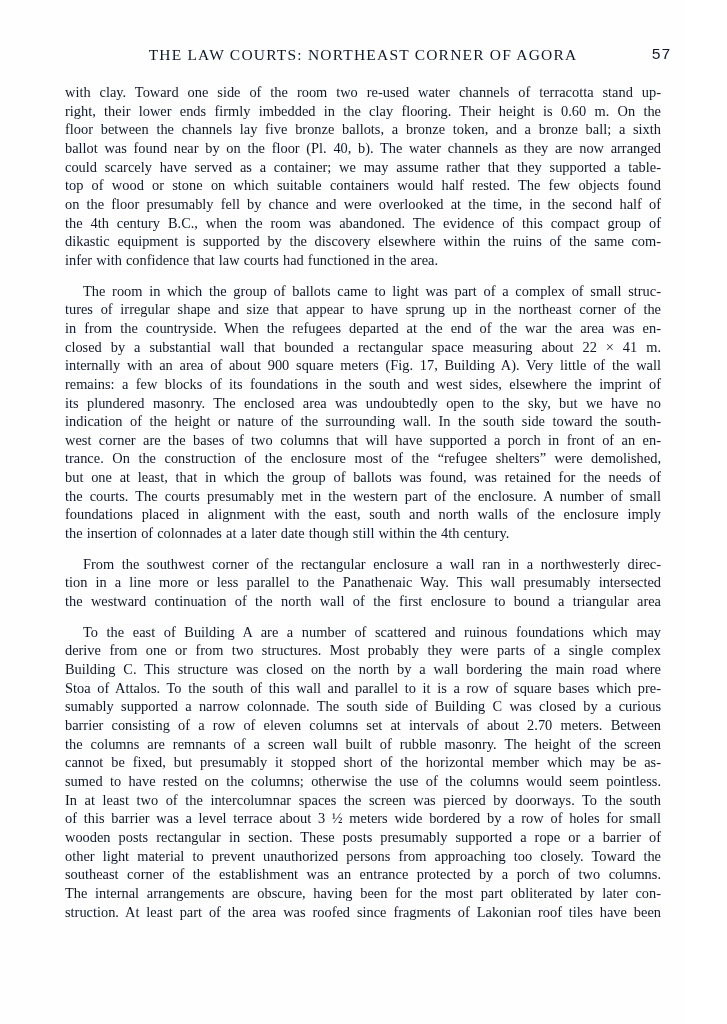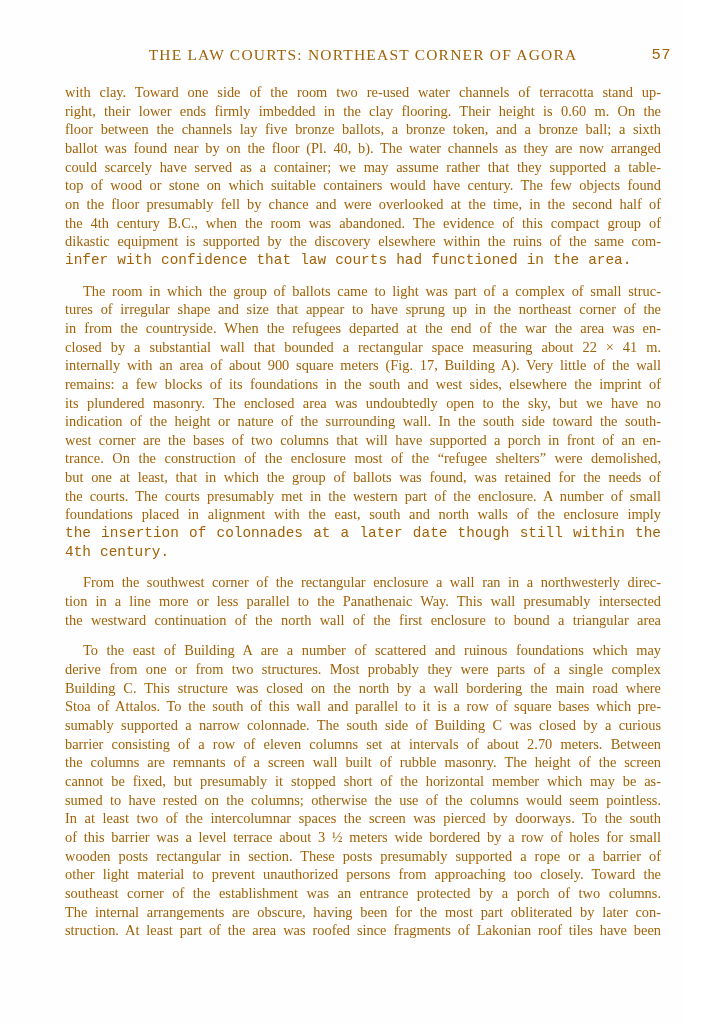--- a/index.html
+++ b/index.html
@@ -5,21 +5,21 @@
   html, body {
     margin: 0;
     padding: 0;
     background: #ffffff;
   }
   .scan-page {
     position: relative;
     width: 685px;
     height: 1024px;
     background: #fefefe;
-    color: #a16207;
+    color: #0f172a;
     font-family: "Liberation Serif", "DejaVu Serif", serif;
     overflow: hidden;
   }
   .content {
     position: absolute;
     left: 53px;
     top: 46px;
     width: 620px;
   }
   .running-head {
@@ -54,21 +54,20 @@
     padding: 0;
   }
   .line {
     text-align: justify;
     text-align-last: justify;
     word-spacing: 0.5px;
     white-space: normal;
   }
   .line.last {
     text-align-last: left;
-    font-family: Liberation Mono, monospace;
   }
   .paragraph.indent .line:first-child {
     text-indent: 18px;
   }
 </style>
 </head>
 <body>
 
 <div class="scan-page">
   <div class="content">
@@ -76,21 +75,21 @@
       <div class="head-title">THE LAW COURTS: NORTHEAST CORNER OF AGORA</div>
       <div class="head-page-number">57</div>
     </div>
     <div class="page-body">
         <div class="paragraph">
           <div class="line">with clay. Toward one side of the room two re-used water channels of terracotta stand up-</div>
           <div class="line">right, their lower ends firmly imbedded in the clay flooring. Their height is 0.60 m. On the</div>
           <div class="line">floor between the channels lay five bronze ballots, a bronze token, and a bronze ball; a sixth</div>
           <div class="line">ballot was found near by on the floor (Pl. 40, b). The water channels as they are now arranged</div>
           <div class="line">could scarcely have served as a container; we may assume rather that they supported a table-</div>
-          <div class="line">top of wood or stone on which suitable containers would have century. The few objects found</div>
+          <div class="line">top of wood or stone on which suitable containers would half rested. The few objects found</div>
           <div class="line">on the floor presumably fell by chance and were overlooked at the time, in the second half of</div>
           <div class="line">the 4th century B.C., when the room was abandoned. The evidence of this compact group of</div>
           <div class="line">dikastic equipment is supported by the discovery elsewhere within the ruins of the same com-</div>
           <div class="line last">infer with confidence that law courts had functioned in the area.</div>
         </div>
         <div class="paragraph indent">
           <div class="line">The room in which the group of ballots came to light was part of a complex of small struc-</div>
           <div class="line">tures of irregular shape and size that appear to have sprung up in the northeast corner of the</div>
           <div class="line">in from the countryside. When the refugees departed at the end of the war the area was en-</div>
           <div class="line">closed by a substantial wall that bounded a rectangular space measuring about 22 × 41 m.</div>

